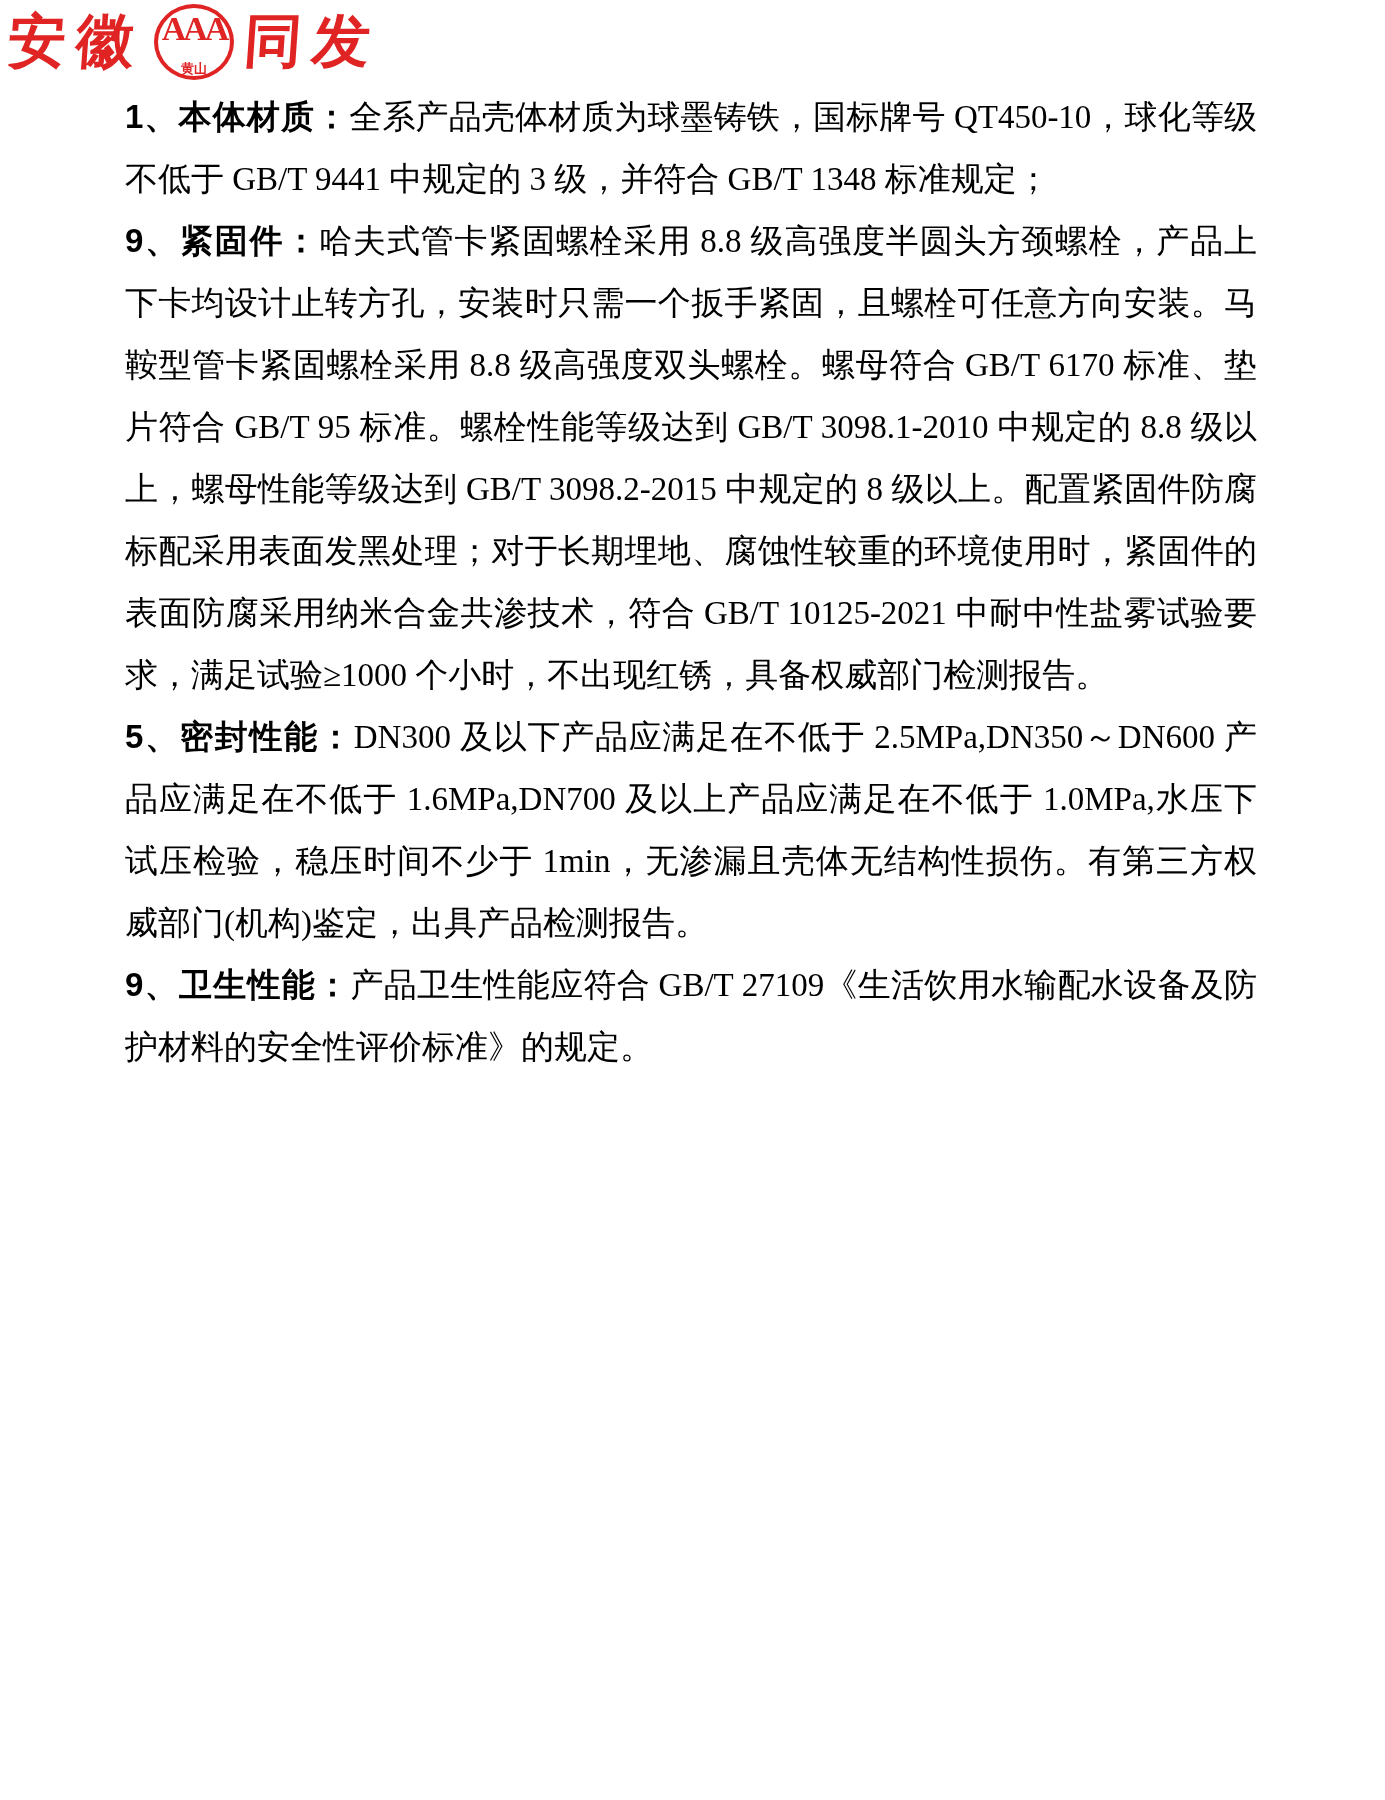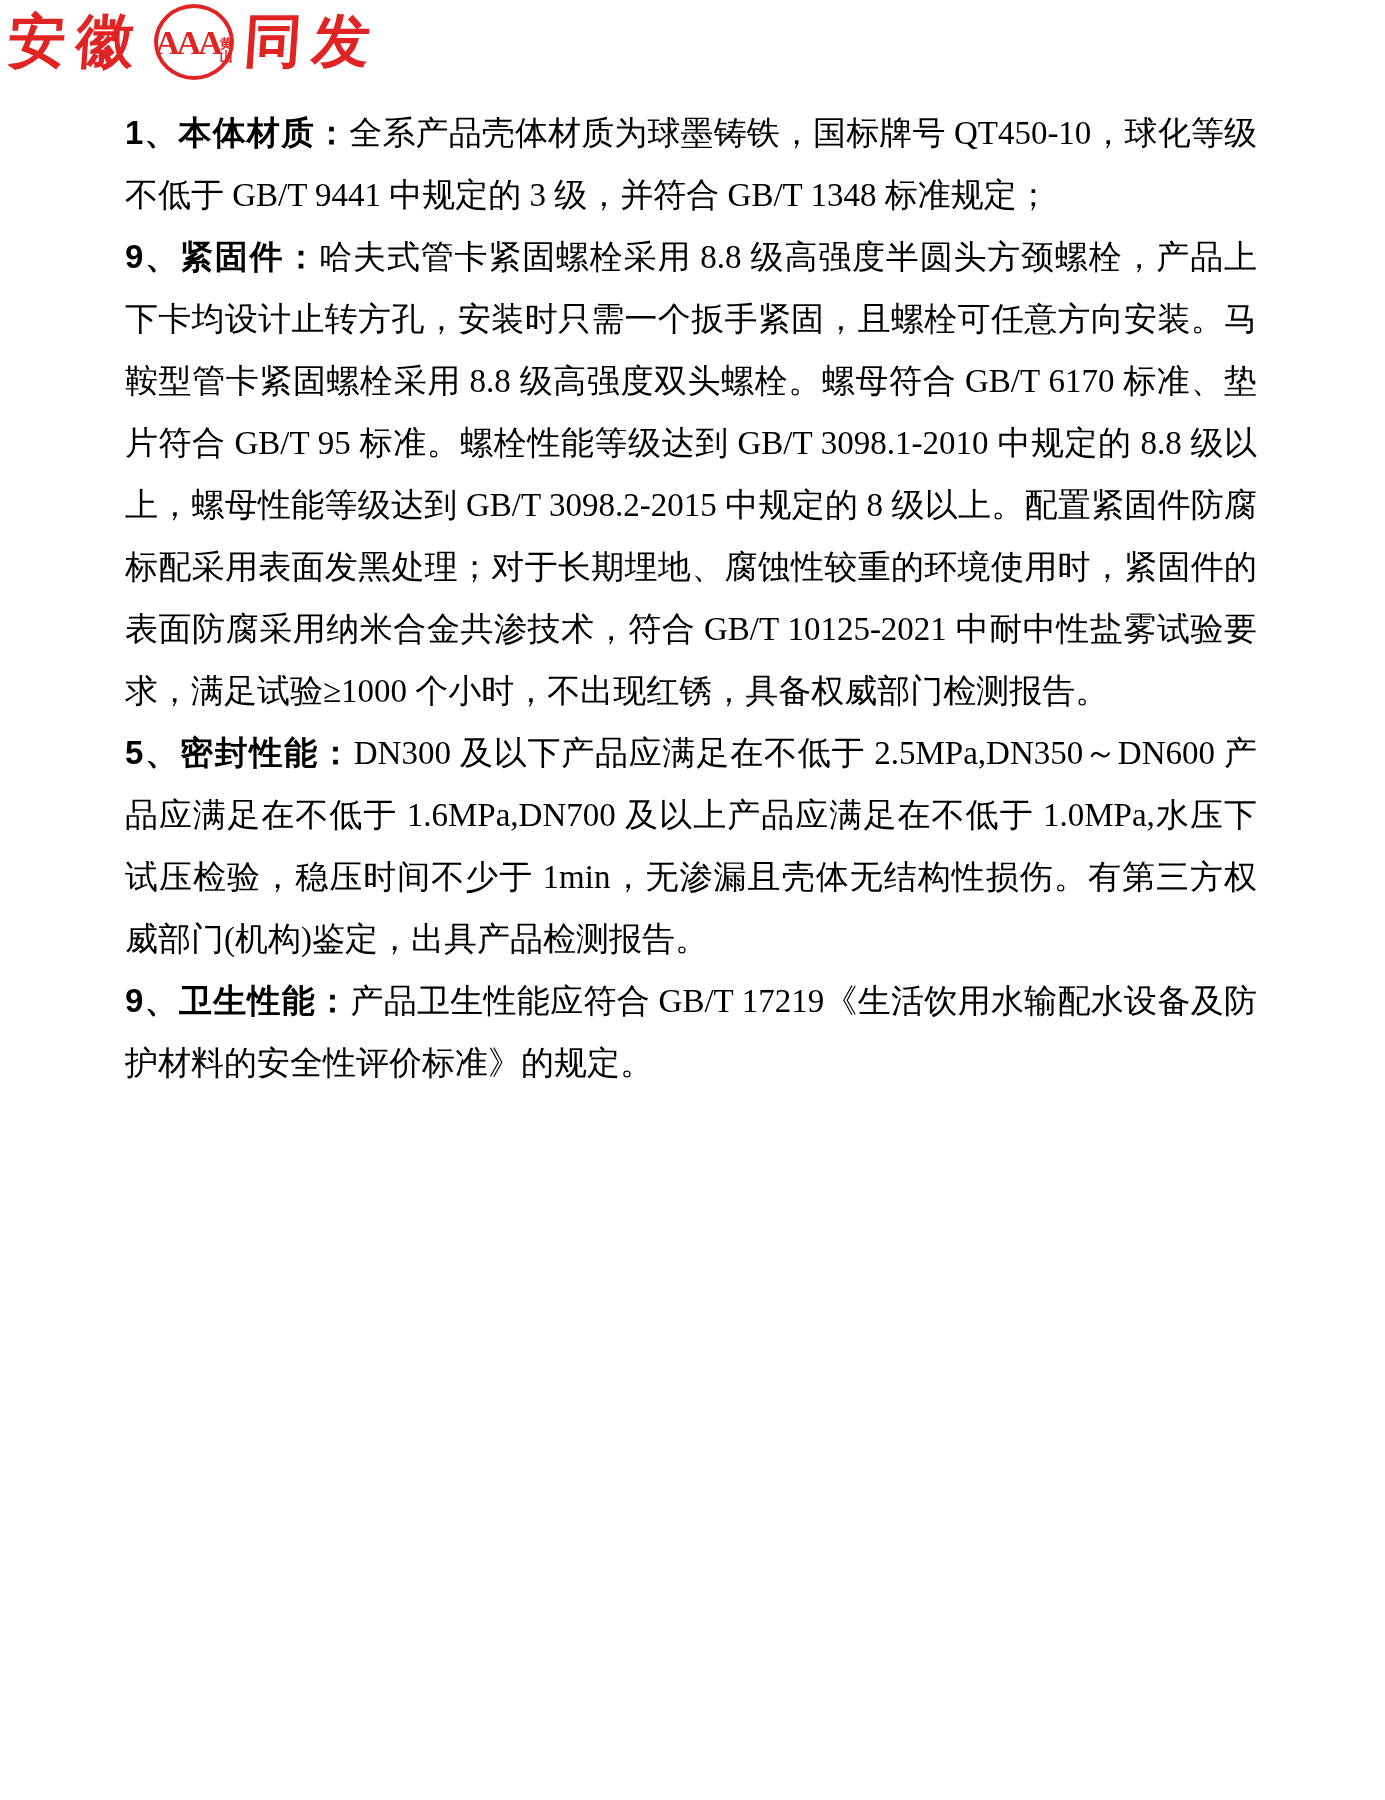--- a/index.html
+++ b/index.html
@@ -33,21 +33,21 @@
     transform: skewX(-4deg);
     white-space: nowrap;
     line-height: 1.1;
   }
   .logo-badge {
     width: 80px;
     height: 76px;
     box-sizing: border-box;
     border-radius: 50%;
     display: flex;
-    flex-direction: row;
+    flex-direction: column;
     align-items: center;
     justify-content: center;
     flex: 0 0 auto;
     text-align: center;
   }
   .badge-aaa {
     font-family: "Liberation Serif", "DejaVu Serif", serif;
     font-weight: bold;
     font-size: 34px;
     line-height: 1;
@@ -58,21 +58,21 @@
     font-size: 13px;
     font-weight: bold;
     line-height: 1;
     margin-top: 16px;
   }
 
   
   .doc {
     position: absolute;
     left: 125px;
-    top: 102px;
+    top: 86px;
     width: 1132px;
     font-size: 33px;
     line-height: 62px;
     text-align: justify;
     text-justify: inter-ideograph;
     word-break: break-word;
   }
   .para {
     margin: 0;
   }
@@ -91,14 +91,14 @@
     <span class="badge-aaa">AAA</span>
     <span class="badge-sub">黄山</span>
   </span>
   <span class="logo-cn">同发</span>
 </div>
 
 <div class="doc">
     <div class="para"><b class="para-label">1、本体材质：</b><span>全系产品壳体材质为球墨铸铁，国标牌号 QT450-10，球化等级不低于 GB/T 9441 中规定的 3 级，并符合 GB/T 1348 标准规定；</span></div>
     <div class="para"><b class="para-label">9、紧固件：</b><span>哈夫式管卡紧固螺栓采用 8.8 级高强度半圆头方颈螺栓，产品上下卡均设计止转方孔，安装时只需一个扳手紧固，且螺栓可任意方向安装。马鞍型管卡紧固螺栓采用 8.8 级高强度双头螺栓。螺母符合 GB/T 6170 标准、垫片符合 GB/T 95 标准。螺栓性能等级达到 GB/T 3098.1-2010 中规定的 8.8 级以上，螺母性能等级达到 GB/T 3098.2-2015 中规定的 8 级以上。配置紧固件防腐标配采用表面发黑处理；对于长期埋地、腐蚀性较重的环境使用时，紧固件的表面防腐采用纳米合金共渗技术，符合 GB/T 10125-2021 中耐中性盐雾试验要求，满足试验≥1000 个小时，不出现红锈，具备权威部门检测报告。</span></div>
     <div class="para"><b class="para-label">5、密封性能：</b><span>DN300 及以下产品应满足在不低于 2.5MPa,DN350～DN600 产品应满足在不低于 1.6MPa,DN700 及以上产品应满足在不低于 1.0MPa,水压下试压检验，稳压时间不少于 1min，无渗漏且壳体无结构性损伤。有第三方权威部门(机构)鉴定，出具产品检测报告。</span></div>
-    <div class="para"><b class="para-label">9、卫生性能：</b><span>产品卫生性能应符合 GB/T 17219《生活饮用水输配水设备及防护材料的安全性评价标准》的规定。</span></div>
+    <div class="para"><b class="para-label">9、卫生性能：</b><span>产品卫生性能应符合 GB/T 27109《生活饮用水输配水设备及防护材料的安全性评价标准》的规定。</span></div>
   </div>
 
 </body></html>

